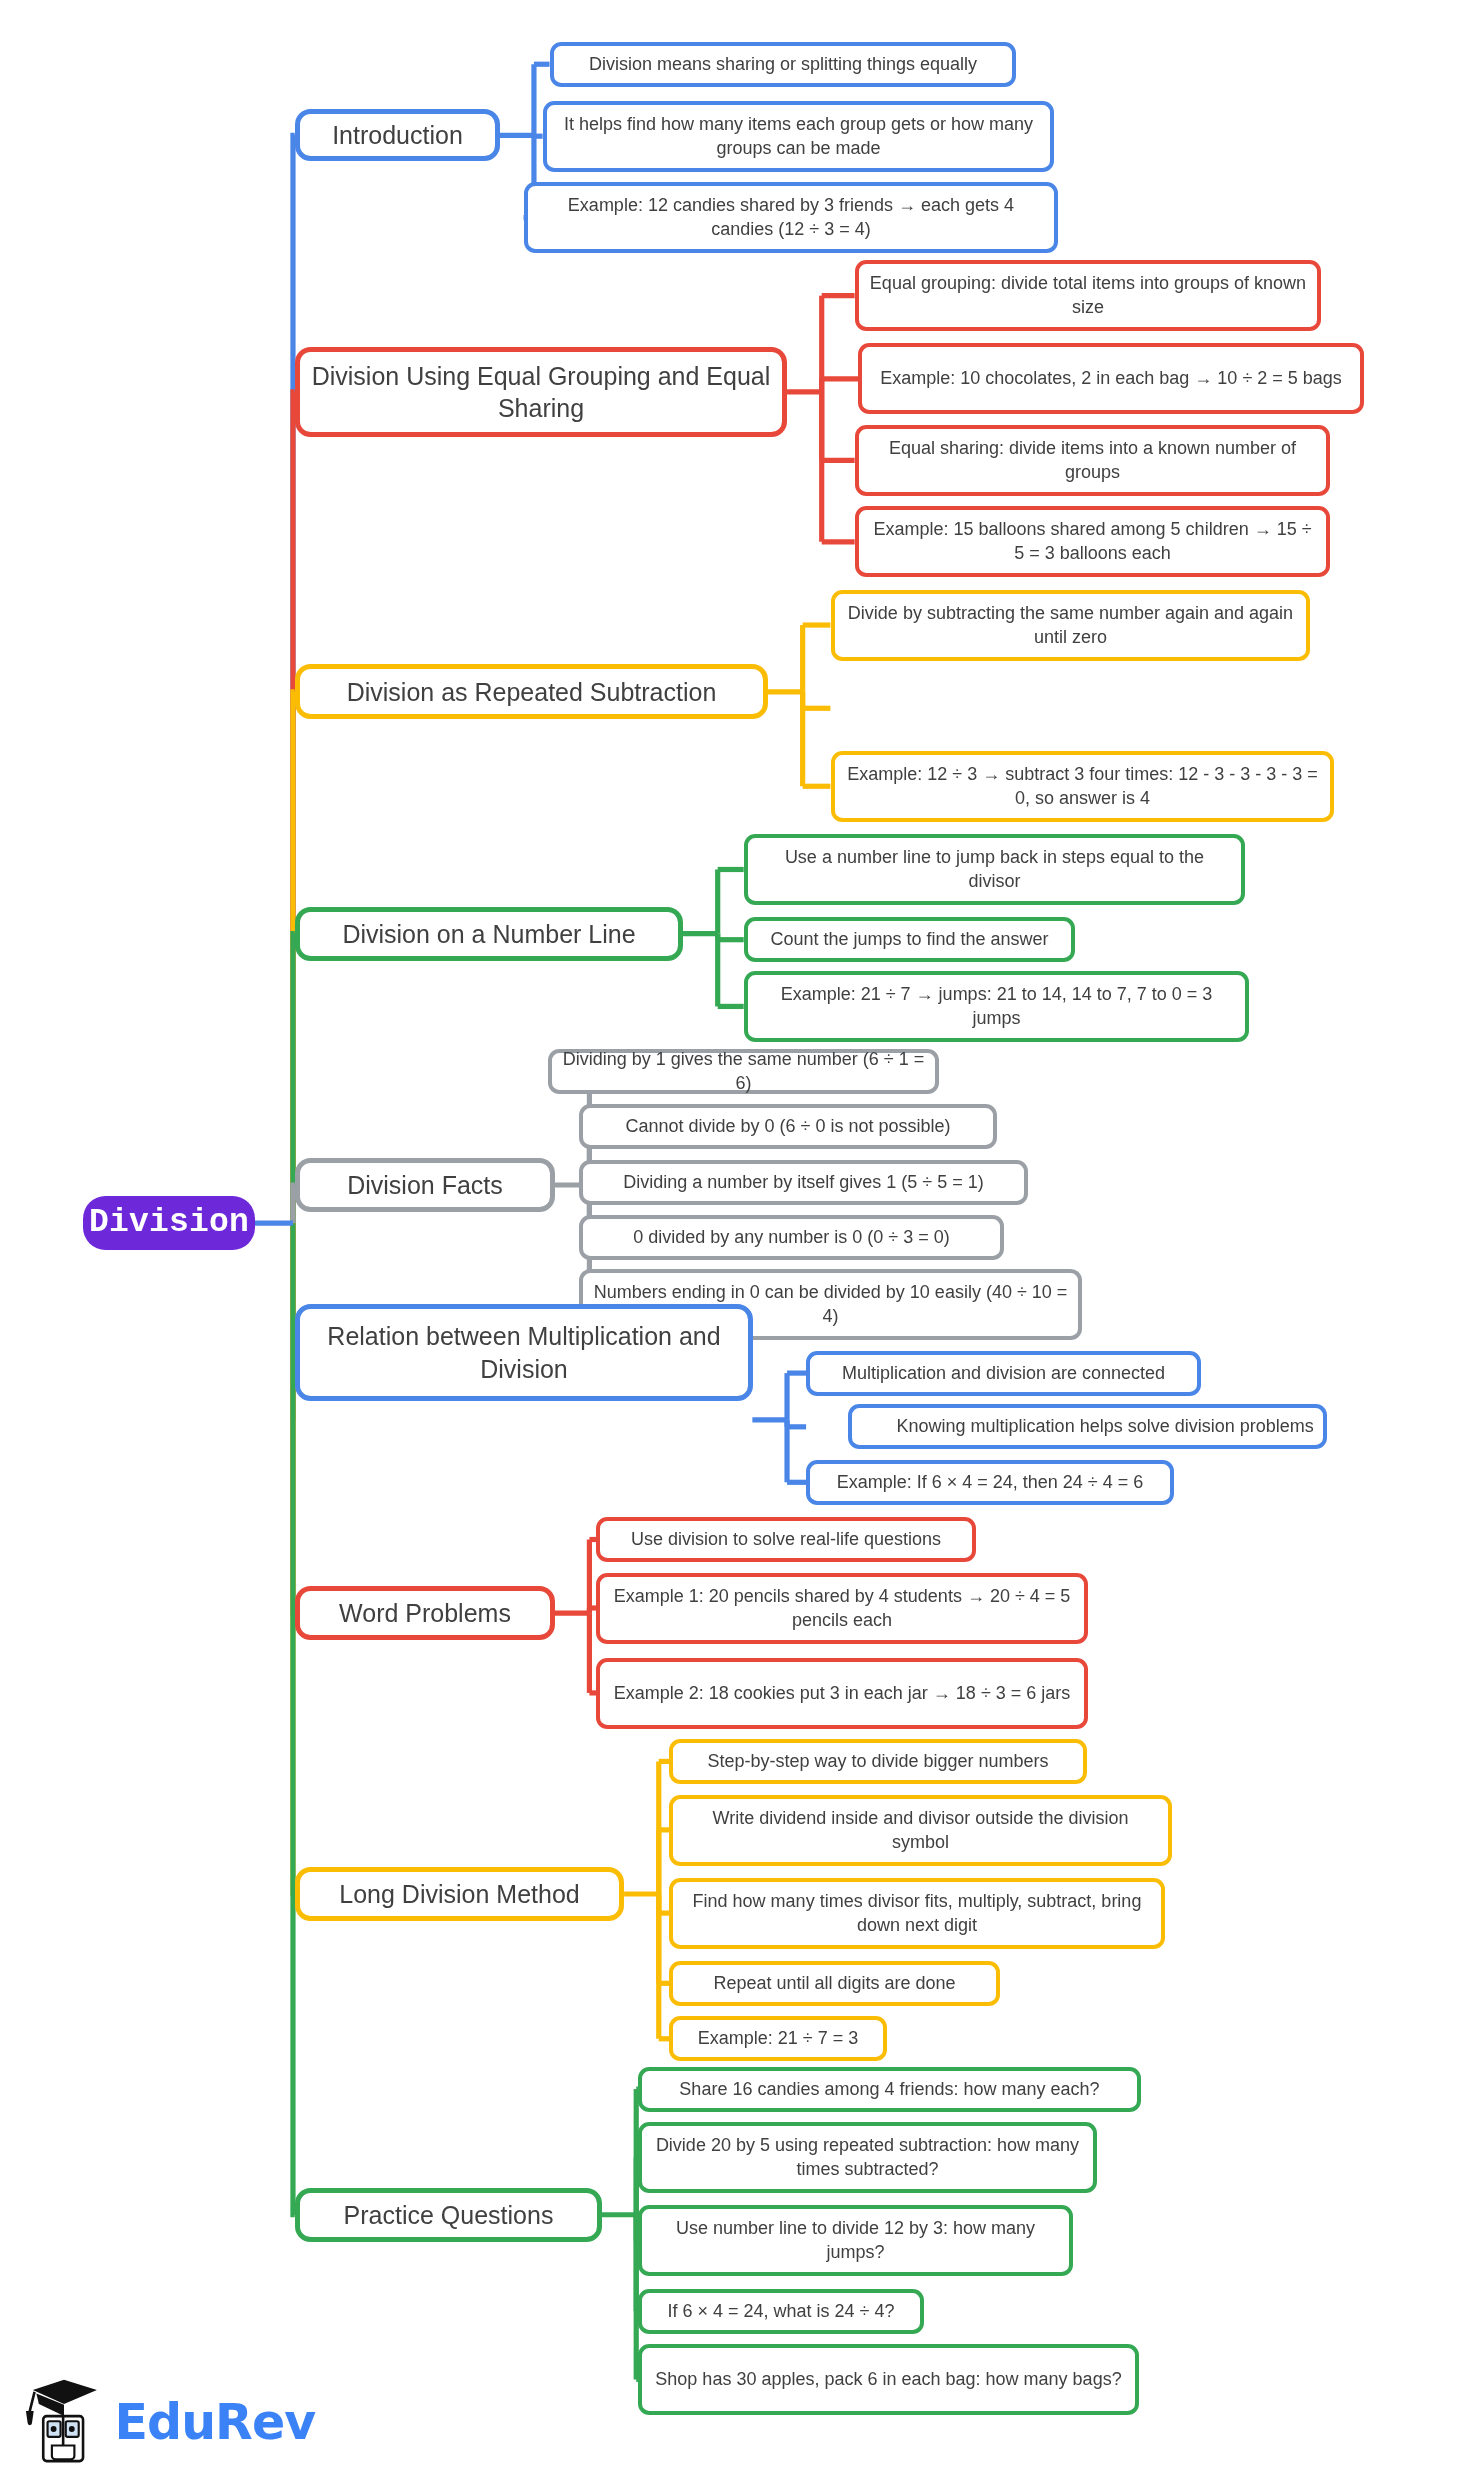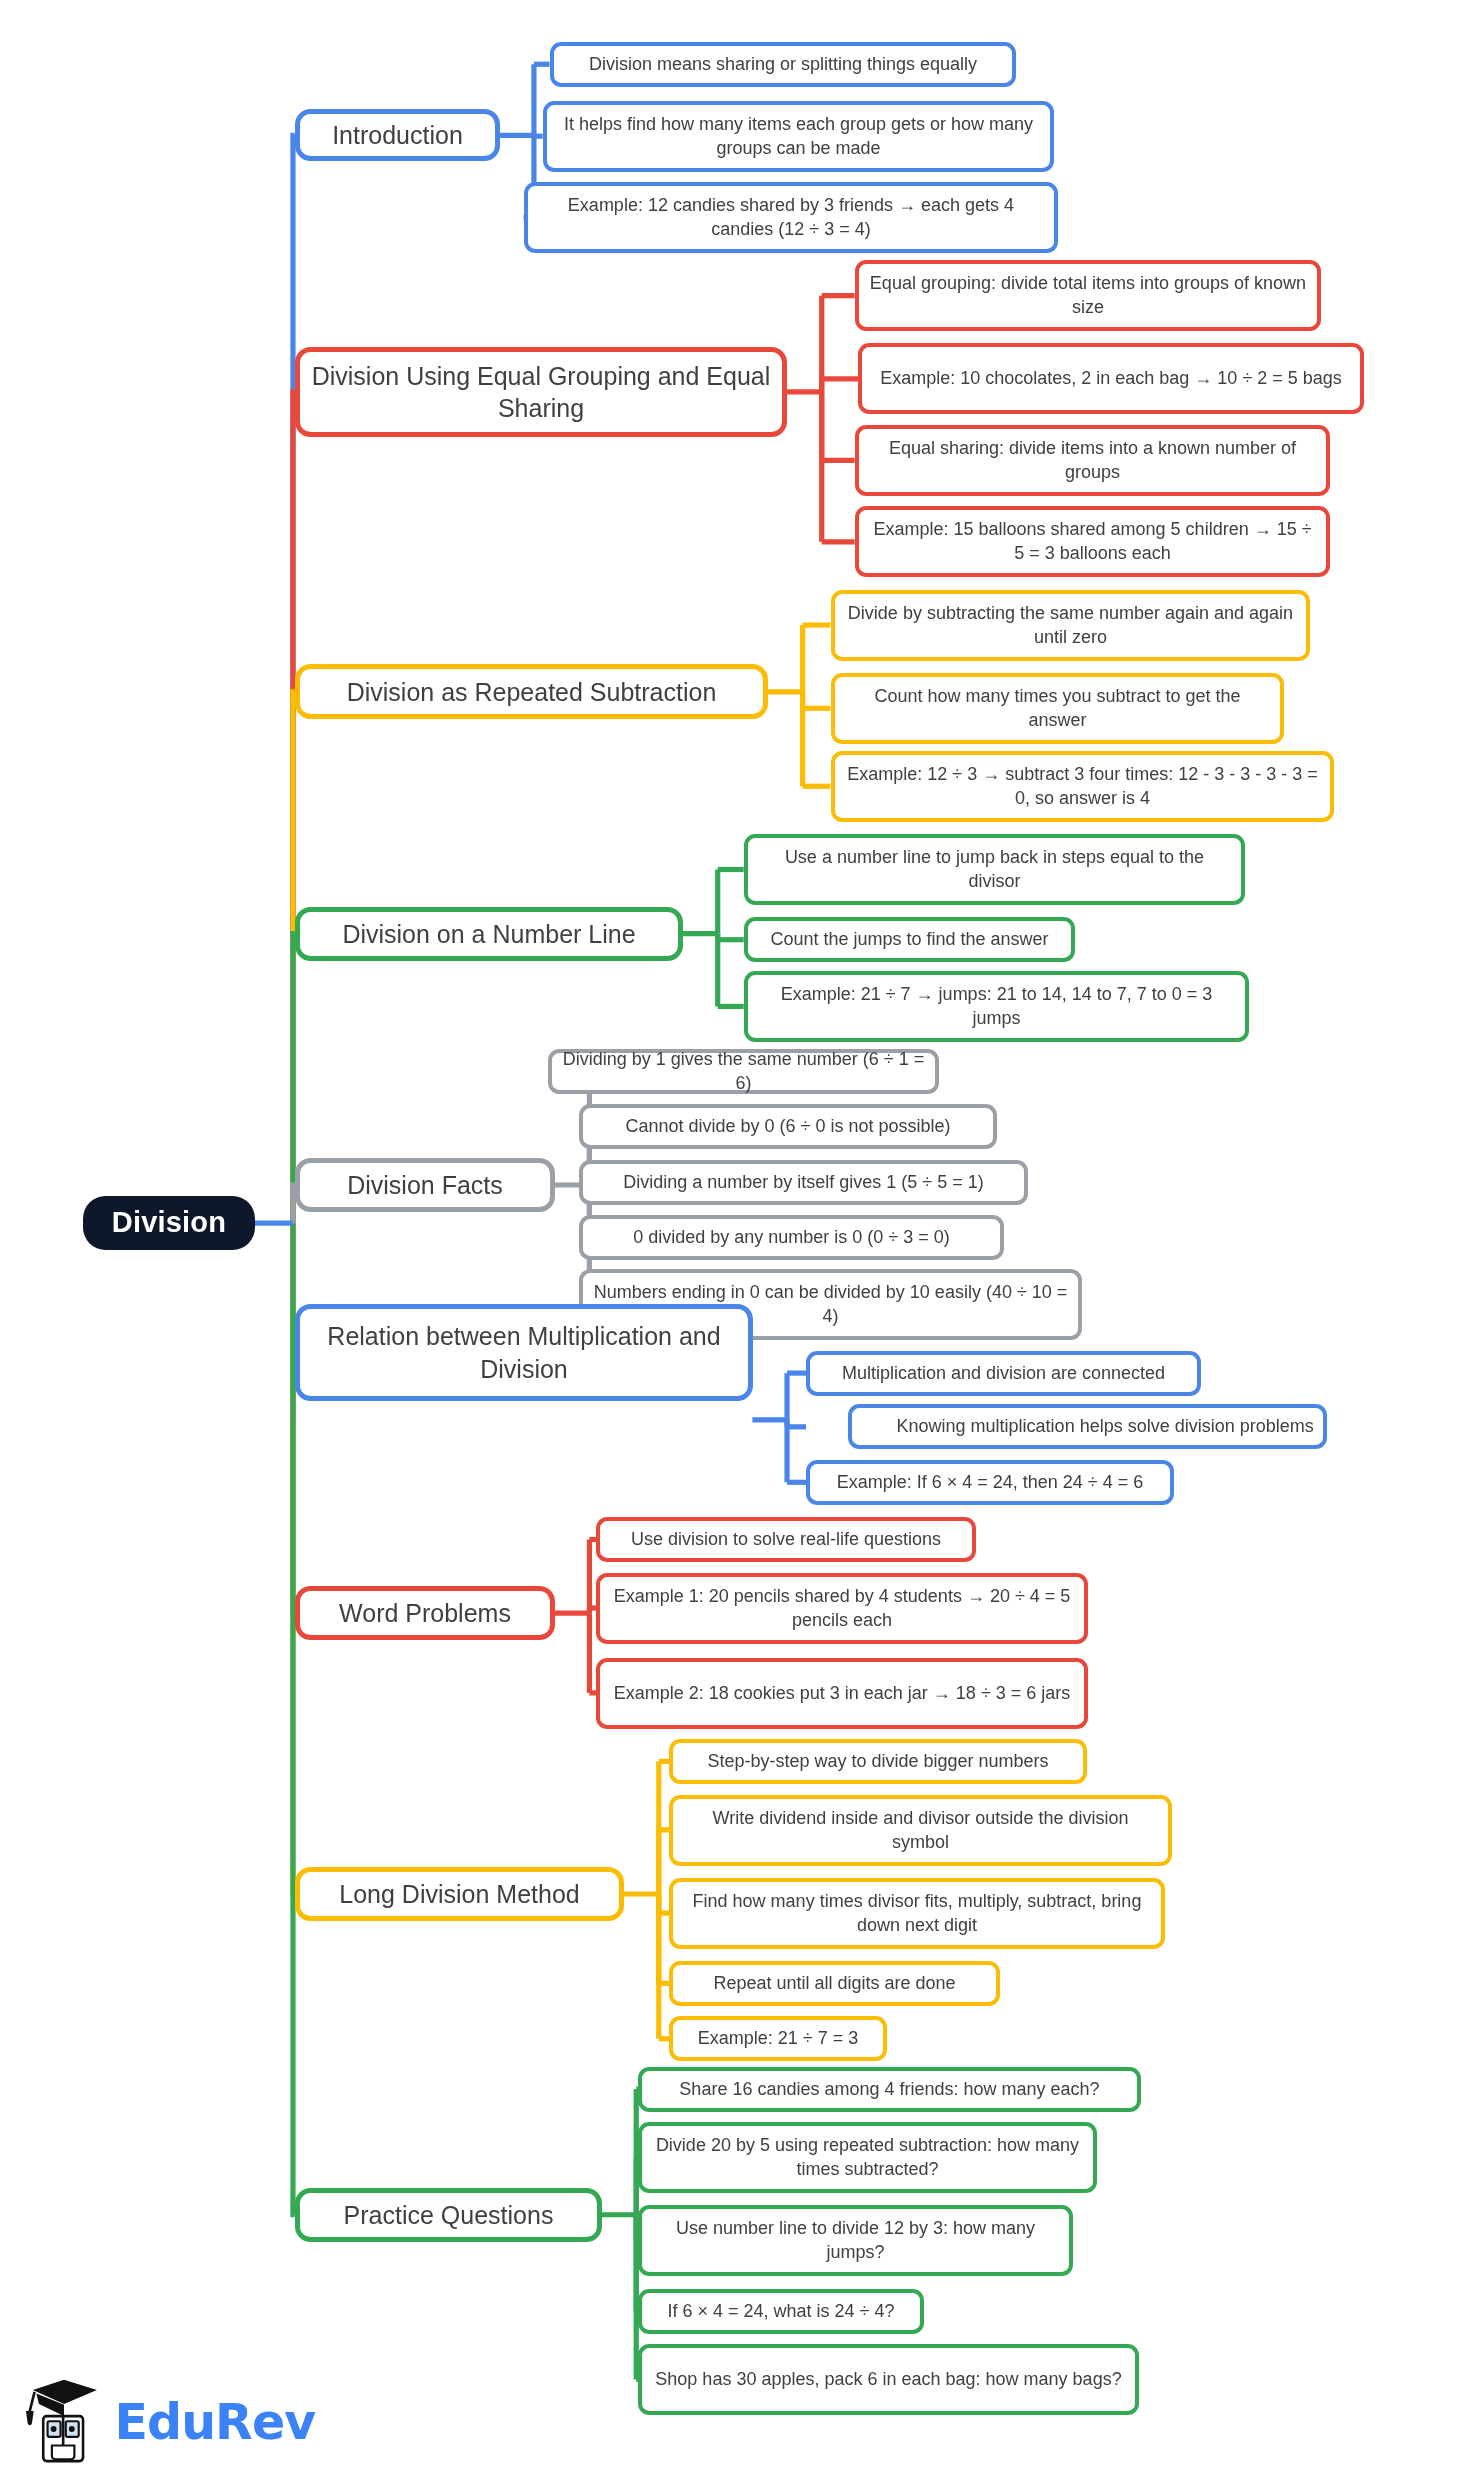--- a/index.html
+++ b/index.html
@@ -34,28 +34,29 @@
     border-style: solid;
     border-width: 4.3px;
     border-radius: 12px;
     padding: 3.5px 8.7px;
     line-height: 1.28;
     color: #404040;
     font-weight: 400;
     z-index: 2;
   }
   .root {
-    background: #0f172a;
+    background: #6d28d9;
     border: none;
     color: #ffffff;
     font-weight: 700;
     border-radius: 22.5px;
-    font-size: 29px;
+    font-size: 33px;
     letter-spacing: 0.2px;
     z-index: 3;
+    font-family: Liberation Mono, monospace;
   }
   .branch {
     font-size: 25px;
     border-radius: 15.6px;
     border-width: 5.2px;
   }
   .branch.two-line { line-height: 1.3; }
   .leaf {
     font-size: 18px;
     border-radius: 11.3px;
@@ -187,21 +188,20 @@
     <div class="node leaf c-blue" style="left: 550px; top: 42px; width: 466px; height: 45px;">Division means sharing or splitting things equally</div>
     <div class="node leaf c-blue" style="left: 543px; top: 101px; width: 511px; height: 71px;">It helps find how many items each group gets or how many groups can be made</div>
     <div class="node leaf c-blue" style="left: 524px; top: 182px; width: 534px; height: 71px;">Example: 12 candies shared by 3 friends → each gets 4 candies (12 ÷ 3 = 4)</div>
     <div class="node branch two-line c-red" style="left: 295px; top: 347px; width: 492px; height: 90px;">Division Using Equal Grouping and Equal Sharing</div>
     <div class="node leaf c-red" style="left: 855px; top: 260px; width: 466px; height: 71px;">Equal grouping: divide total items into groups of known size</div>
     <div class="node leaf c-red" style="left: 858px; top: 343px; width: 506px; height: 71px;">Example: 10 chocolates, 2 in each bag → 10 ÷ 2 = 5 bags</div>
     <div class="node leaf c-red" style="left: 855px; top: 425px; width: 475px; height: 71px;">Equal sharing: divide items into a known number of groups</div>
     <div class="node leaf c-red" style="left: 855px; top: 506px; width: 475px; height: 71px;">Example: 15 balloons shared among 5 children → 15 ÷ 5 = 3 balloons each</div>
     <div class="node branch c-yellow" style="left: 295px; top: 664px; width: 473px; height: 55px;">Division as Repeated Subtraction</div>
     <div class="node leaf c-yellow" style="left: 831px; top: 590px; width: 479px; height: 71px;">Divide by subtracting the same number again and again until zero</div>
-    <div class="node leaf c-yellow" style="left: 831px; top: 673px; width: 453px; height: 71px;">Count how many times you subtract to get the answer</div>
     <div class="node leaf c-yellow" style="left: 831px; top: 751px; width: 503px; height: 71px;">Example: 12 ÷ 3 → subtract 3 four times: 12 - 3 - 3 - 3 - 3 = 0, so answer is 4</div>
     <div class="node branch c-green" style="left: 295px; top: 907px; width: 388px; height: 54px;">Division on a Number Line</div>
     <div class="node leaf c-green" style="left: 744px; top: 834px; width: 501px; height: 71px;">Use a number line to jump back in steps equal to the divisor</div>
     <div class="node leaf c-green" style="left: 744px; top: 917px; width: 331px; height: 45px;">Count the jumps to find the answer</div>
     <div class="node leaf c-green" style="left: 744px; top: 971px; width: 505px; height: 71px;">Example: 21 ÷ 7 → jumps: 21 to 14, 14 to 7, 7 to 0 = 3 jumps</div>
     <div class="node branch c-gray" style="left: 295px; top: 1158px; width: 260px; height: 54px;">Division Facts</div>
     <div class="node leaf c-gray" style="left: 548px; top: 1049px; width: 391px; height: 45px;">Dividing by 1 gives the same number (6 ÷ 1 = 6)</div>
     <div class="node leaf c-gray" style="left: 579px; top: 1104px; width: 418px; height: 45px;">Cannot divide by 0 (6 ÷ 0 is not possible)</div>
     <div class="node leaf c-gray" style="left: 579px; top: 1160px; width: 449px; height: 45px;">Dividing a number by itself gives 1 (5 ÷ 5 = 1)</div>
     <div class="node leaf c-gray" style="left: 579px; top: 1215px; width: 425px; height: 45px;">0 divided by any number is 0 (0 ÷ 3 = 0)</div>

